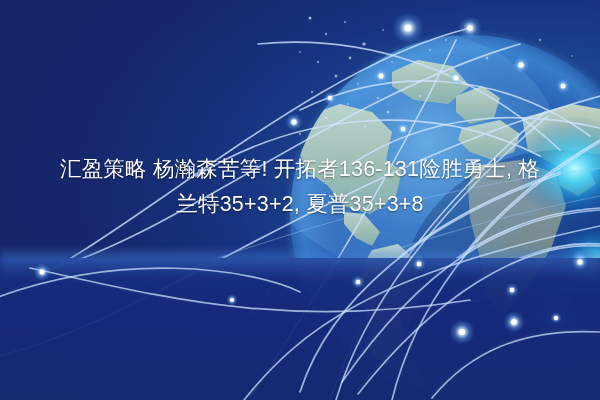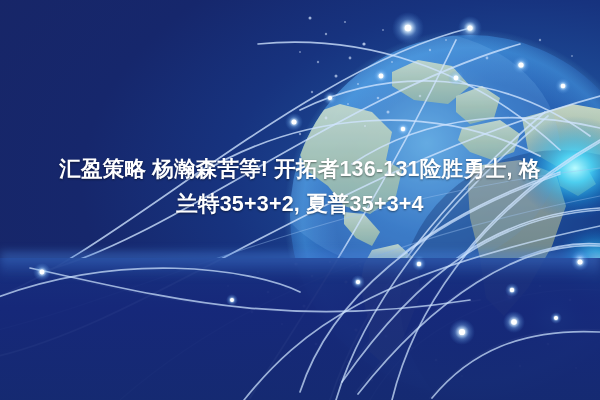--- a/index.html
+++ b/index.html
@@ -31,21 +31,21 @@
   
   #text-band{
     left:0;right:0;top:140px;height:118px;
     background:rgba(22,30,52,.52);
   }
   #headline{
     position:absolute;left:0;right:0;top:152px;
     text-align:center;
     color:#ffffff;
     font-size:21.5px;
-    font-weight:bold;
+    font-weight:normal;
     line-height:35px;
     letter-spacing:.2px;
     padding:0 16px;
     text-shadow:0 1px 2px rgba(0,0,0,.45);
     white-space:nowrap;
   }
   #headline .l2{display:block;}
 </style>
 </head>
 <body>
@@ -288,16 +288,16 @@
         <circle cx="232" cy="300" r="1.9" fill="#fff"></circle>
       <circle cx="358" cy="282" r="7" fill="url(#whiteGlow)"></circle>
         <circle cx="358" cy="282" r="2.1" fill="#fff"></circle>
     </g>
   </svg>
 
   <div id="text-band"></div>
 
   <div id="headline">
     <span class="l1">汇盈策略  杨瀚森苦等! 开拓者136-131险胜勇士, 格</span>
-    <span class="l2">兰特35+3+2, 夏普35+3+4</span>
+    <span class="l2">兰特35+3+2, 夏普35+3+8</span>
   </div>
 
 </div>
 
 </body></html>

